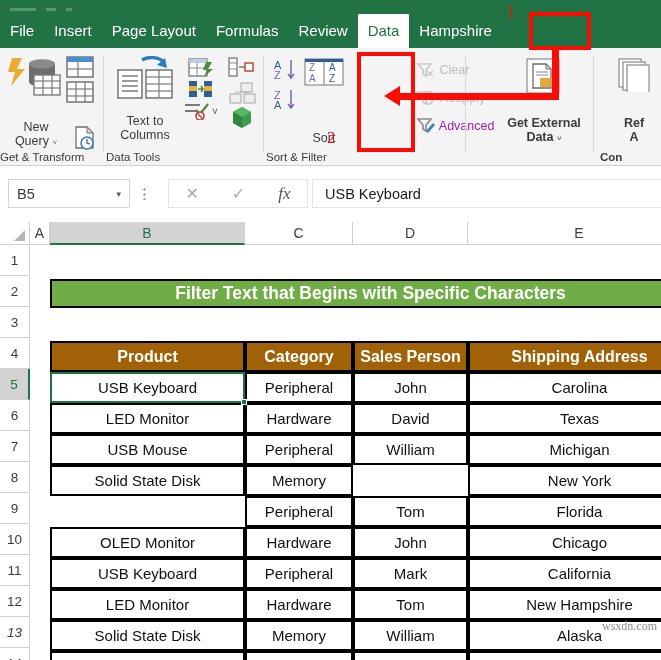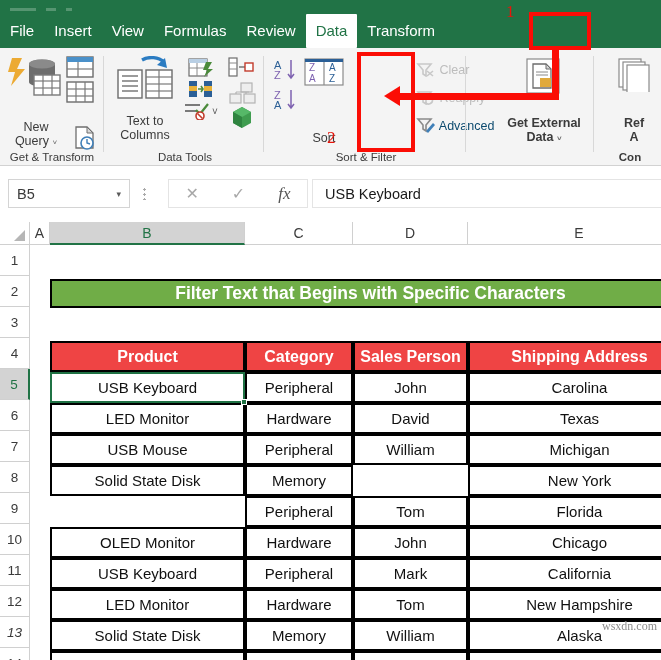--- a/index.html
+++ b/index.html
@@ -40,41 +40,41 @@
   .ribbon {
     position: absolute; left: 0; top: 48px; width: 661px; height: 118px;
     background: #f4f4f4; border-bottom: 1px solid #d2d2d2;
   }
   .group { position: absolute; top: 0; height: 118px; }
   .group-sep {
     position: absolute; top: 8px; width: 1px; height: 96px; background: #d8d8d8;
   }
   .group-label {
     position: absolute; bottom: 3px; left: 0; width: 100%;
-    text-align: center; font-size: 11.5px; color: #3b3b3b; white-space: nowrap;
+    font-size: 11.5px; color: #3b3b3b; white-space: nowrap;
   }
 
   
   #g-get { left: 0; width: 104px; }
   #g-get .icons { position:absolute; left:6px; top:8px; }
 
   
   #g-tools { left: 106px; width: 158px; }
 
   
   #g-sort { left: 266px; width: 200px; }
 
   
   #g-conn { left: 468px; width: 193px; font-weight: bold; }
 
   .cmd { position: absolute; text-align: center; }
   .cmd .txt { font-size: 12.5px; color: #3b3b3b; line-height: 14px; }
   .chev { font-size: 8px; color: #666; }
 
-  .mini-row { position: absolute; font-size: 12.5px; color: #0c4a6e; white-space: nowrap; }
+  .mini-row { position: absolute; font-size: 12.5px; color: #a21caf; white-space: nowrap; }
   .mini-row.dim { color: #bdbdbd; }
 
   
   .ann-num {
     position: absolute; color: #e8140a; font-size: 17px;
     font-family: "Liberation Serif", serif; font-weight: 400;
   }
   .ann-box { position: absolute; border: 4px solid #fb0d05; }
   .ann-line { position: absolute; background: #fb0d05; }
   .ann-arrow {
@@ -147,21 +147,21 @@
   .rh.sel { background: #d3d3d3; color: #217346; border-right: 2px solid #217346; }
 
   .cells { position: absolute; left: 30px; top: 23px; right: 0; bottom: 0; }
 
   .title-cell {
     position: absolute; background: #70ad47; border: 2px solid #000000;
     display: flex; align-items: center; justify-content: center;
     color: #ffffff; font-size: 17.5px; font-weight: bold; white-space: nowrap;
   }
   .hcell {
-    position: absolute; background: #ef4444; border: 2px solid #000000;
+    position: absolute; background: #a16207; border: 2px solid #000000;
     display: flex; align-items: center; justify-content: center;
     color: #ffffff; font-size: 16px; font-weight: bold; white-space: nowrap;
     overflow: hidden;
   }
   .dcell {
     position: absolute; background: #ffffff; border: 2px solid #000000;
     display: flex; align-items: center; justify-content: center;
     color: #111111; font-size: 15px; white-space: nowrap; overflow: hidden;
   }
   .dcell.active { border: 2px solid #1f7244; }
@@ -179,25 +179,25 @@
 
 <div id="app">
 
   <div class="tabstrip">
     <div class="qat">
       <span class="q1"></span><span class="q2"></span><span class="q3"></span>
     </div>
     <div class="tabs" id="tabs-host">
         <div class="tab">File</div>
         <div class="tab">Insert</div>
-        <div class="tab">View</div>
+        <div class="tab">Page Layout</div>
         <div class="tab">Formulas</div>
         <div class="tab">Review</div>
         <div class="tab active">Data</div>
-        <div class="tab">Transform</div>
+        <div class="tab">Hampshire</div>
       </div>
   </div>
 
   <div class="ribbon">
 
     <div class="group" id="g-get">
       <div class="icons">
         <svg width="92" height="58" viewBox="0 0 92 58">
           <path d="M6 2 L16 2 L11 13 L19 13 L5 30 L9 16 L2 16 Z" fill="#ecaa33"></path>
           <ellipse cx="36" cy="8" rx="13" ry="4.5" fill="#767676"></ellipse>

